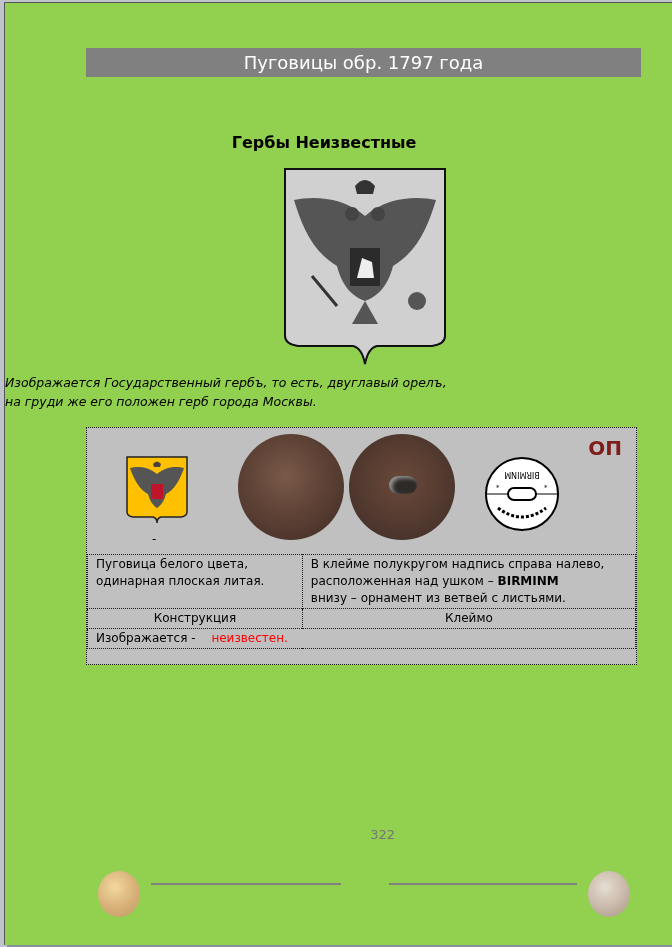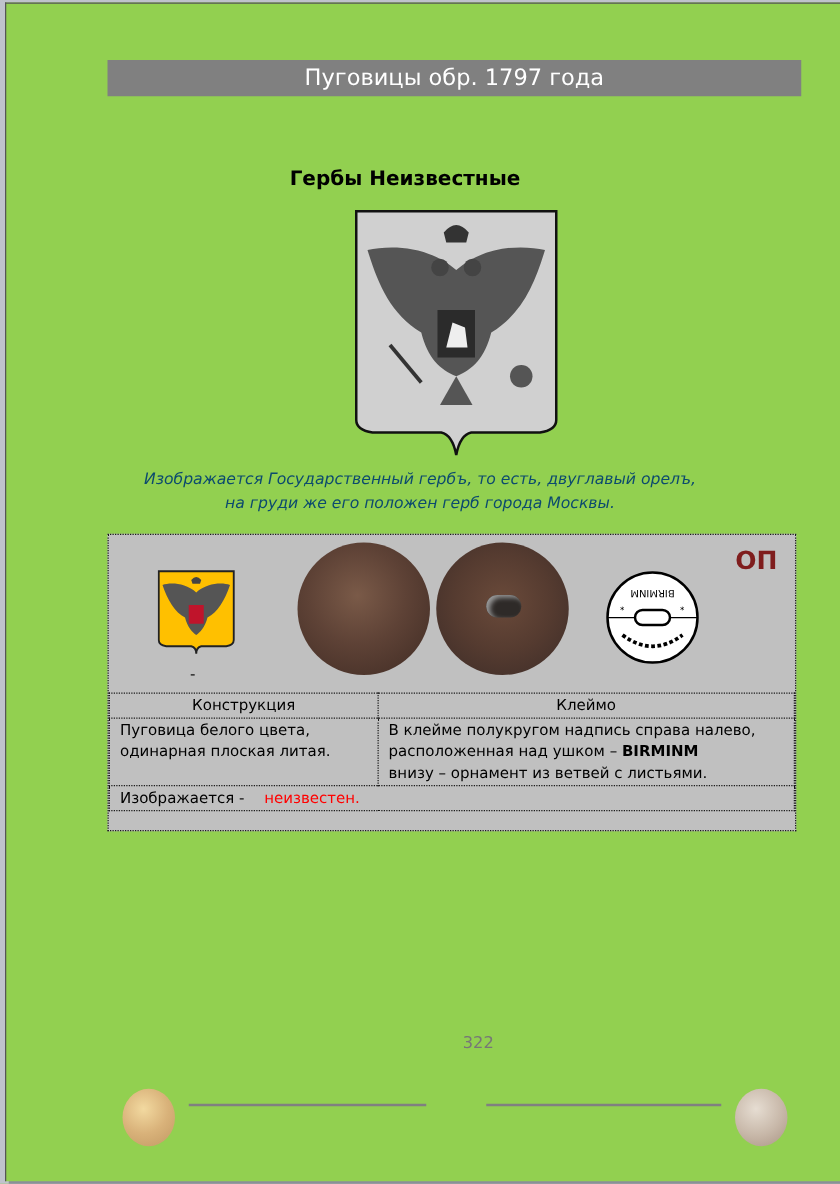--- a/index.html
+++ b/index.html
@@ -27,21 +27,21 @@
   }
   .section-sub {
     position:absolute; left:0; width:662px; top:130px;
     text-align:center; font-style:italic; font-size:12.5px; color:#000;
   }
   .coa-big {
     position:absolute; left:277px; top:163px; width:166px; height:200px;
   }
   .caption {
     position:absolute; left:0; width:662px; top:370px;
-    text-align:center; font-style:italic; font-size:12.5px; line-height:19px; color:#0c4a6e;
+    font-style:italic; font-size:12.5px; line-height:19px; color:#000000;
   }
   .card {
     position:absolute; left:81px; top:424px; width:549px; height:236px;
     background:#c0c0c0; border:1px dotted #1a1a1a;
   }
   .card .op {
     position:absolute; right:14px; top:8px; font-size:20px; font-weight:bold; color:#7f1d1d;margin-left:39px;
   }
   .coa-small { position:absolute; left:39px; top:28px; width:62px; height:68px; }
   .dash { position:absolute; left:65px; top:104px; font-size:12px; }
@@ -113,30 +113,30 @@
       <line x1="2" y1="38" x2="74" y2="38" stroke="#000" stroke-width="1"></line>
       <rect x="24" y="32" width="28" height="12" rx="6" fill="#fff" stroke="#000" stroke-width="2"></rect>
       <text x="38" y="22" font-size="8" text-anchor="middle" transform="rotate(180 38 19)" font-family="DejaVu Sans, sans-serif">BIRMINM</text>
       <text x="12" y="34" font-size="7">*</text>
         <text x="60" y="34" font-size="7">*</text>
       <path d="M14,52 Q38,70 62,52" fill="none" stroke="#000" stroke-width="3" stroke-dasharray="3 2"></path>
     </svg>
 
     <table class="specs">
       <tbody>
-      <tr>
-        <td class="c" colspan="2">Конструкция</td>
-        <td class="c" colspan="2">Клеймо</td>
-      </tr>
       <tr style="height:54px">
         <td colspan="2" style="padding-left:8px">Пуговица белого цвета, одинарная плоская литая.</td>
         <td colspan="2" style="padding-left:8px">
           <span>В клейме полукругом надпись справа налево, расположенная над ушком – </span><b>BIRMINM</b><br>
           <span>внизу – орнамент из ветвей с листьями.</span>
         </td>
+      </tr>
+      <tr>
+        <td class="c" colspan="2">Конструкция</td>
+        <td class="c" colspan="2">Клеймо</td>
       </tr>
       <tr>
         <td colspan="4" style="padding-left:8px">
           <span>Изображается - </span><span class="red">неизвестен.</span>
         </td>
       </tr>
     </tbody>
       </table>
   </div>
 

